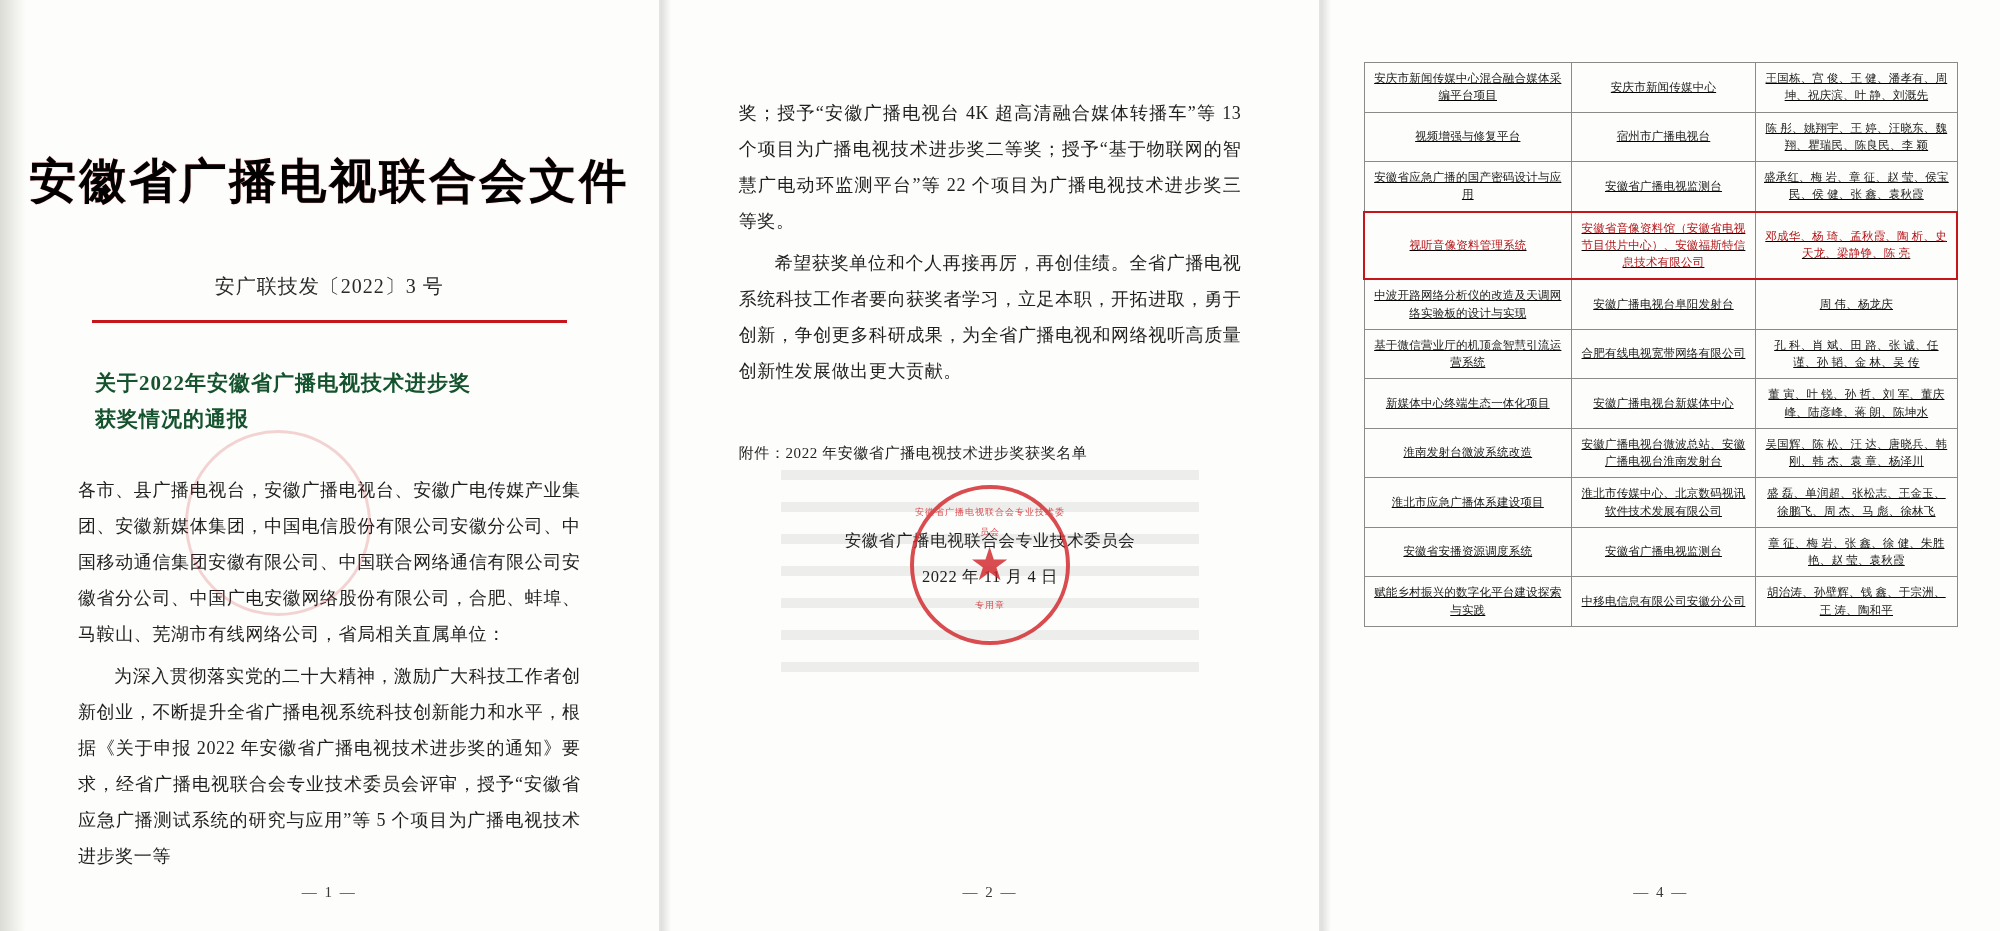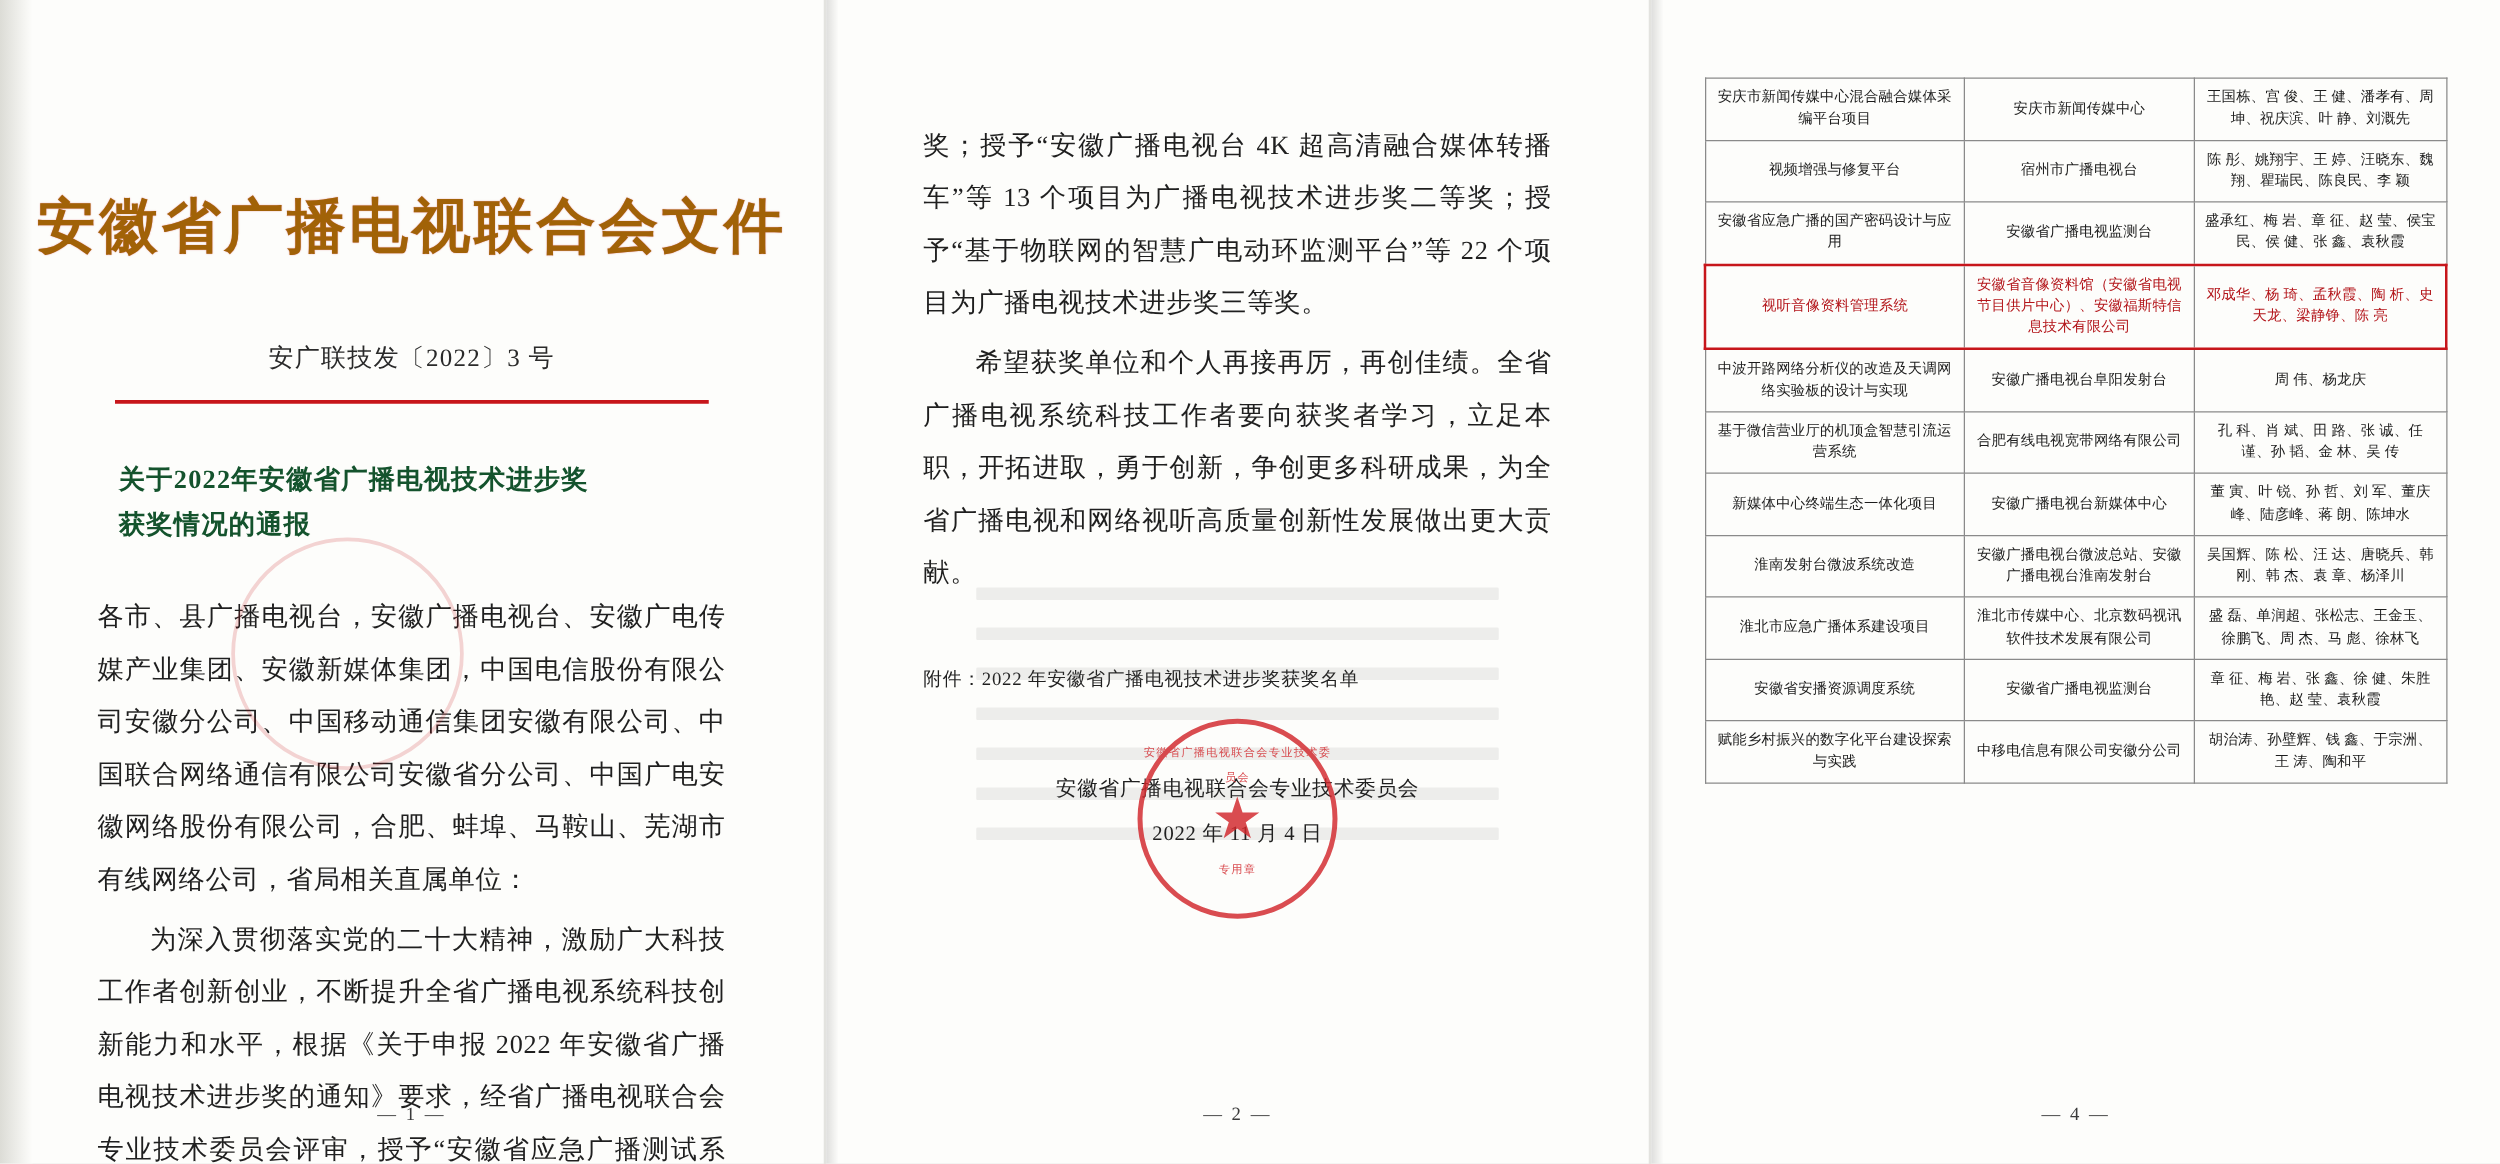--- a/index.html
+++ b/index.html
@@ -43,21 +43,21 @@
   
   #page1 { width: 660px; height: 931px; }
   #page1 .edge-left {
     position: absolute; left: 0; top: 0; bottom: 0; width: 26px;
     background: linear-gradient(to right, #dcdcd6, #fdfdfb);
   }
   .doc-title {
     margin: 0;
     padding-top: 150px;
     text-align: center;
-    color: #a16207;
+    color: #000000;
     font-size: 47px;
     font-weight: bold;
     letter-spacing: 3px;
     font-family: "DejaVu Serif", "Liberation Serif", serif;
     text-shadow: 0 0 1px rgba(199,22,27,.6);
   }
   .doc-number {
     margin-top: 60px;
     text-align: center;
     font-size: 20px;
@@ -72,21 +72,21 @@
   .doc-subject {
     margin: 42px 95px 0 95px;
     font-size: 21px;
     font-weight: bold;
     line-height: 1.75;
     color: #14532d;
     letter-spacing: 1px;
   }
   .body-text {
     margin: 34px 78px 0 78px;
-    font-size: 21px;
+    font-size: 18px;
     line-height: 2.0;
     color: #1f1f1f;
     text-align: justify;
     letter-spacing: .6px;
   }
   .body-text p { margin: 0 0 6px 0; }
   .indent { text-indent: 2em; }
   
   .seal-ghost {
     position: absolute;
@@ -158,20 +158,21 @@
   }
   
   #page3 { width: 680px; height: 931px; }
   .table-wrap {
     margin: 62px 42px 0 42px;
   }
   table.award {
     width: 100%;
     border-collapse: collapse;
     table-layout: fixed;
+    text-decoration: underline;
   }
   table.award td {
     border: 1px solid #8a8a8a;
     padding: 7px 6px;
     font-size: 11.5px;
     line-height: 1.5;
     color: #1c1c1c;
     text-align: center;
     vertical-align: middle;
     letter-spacing: .2px;

